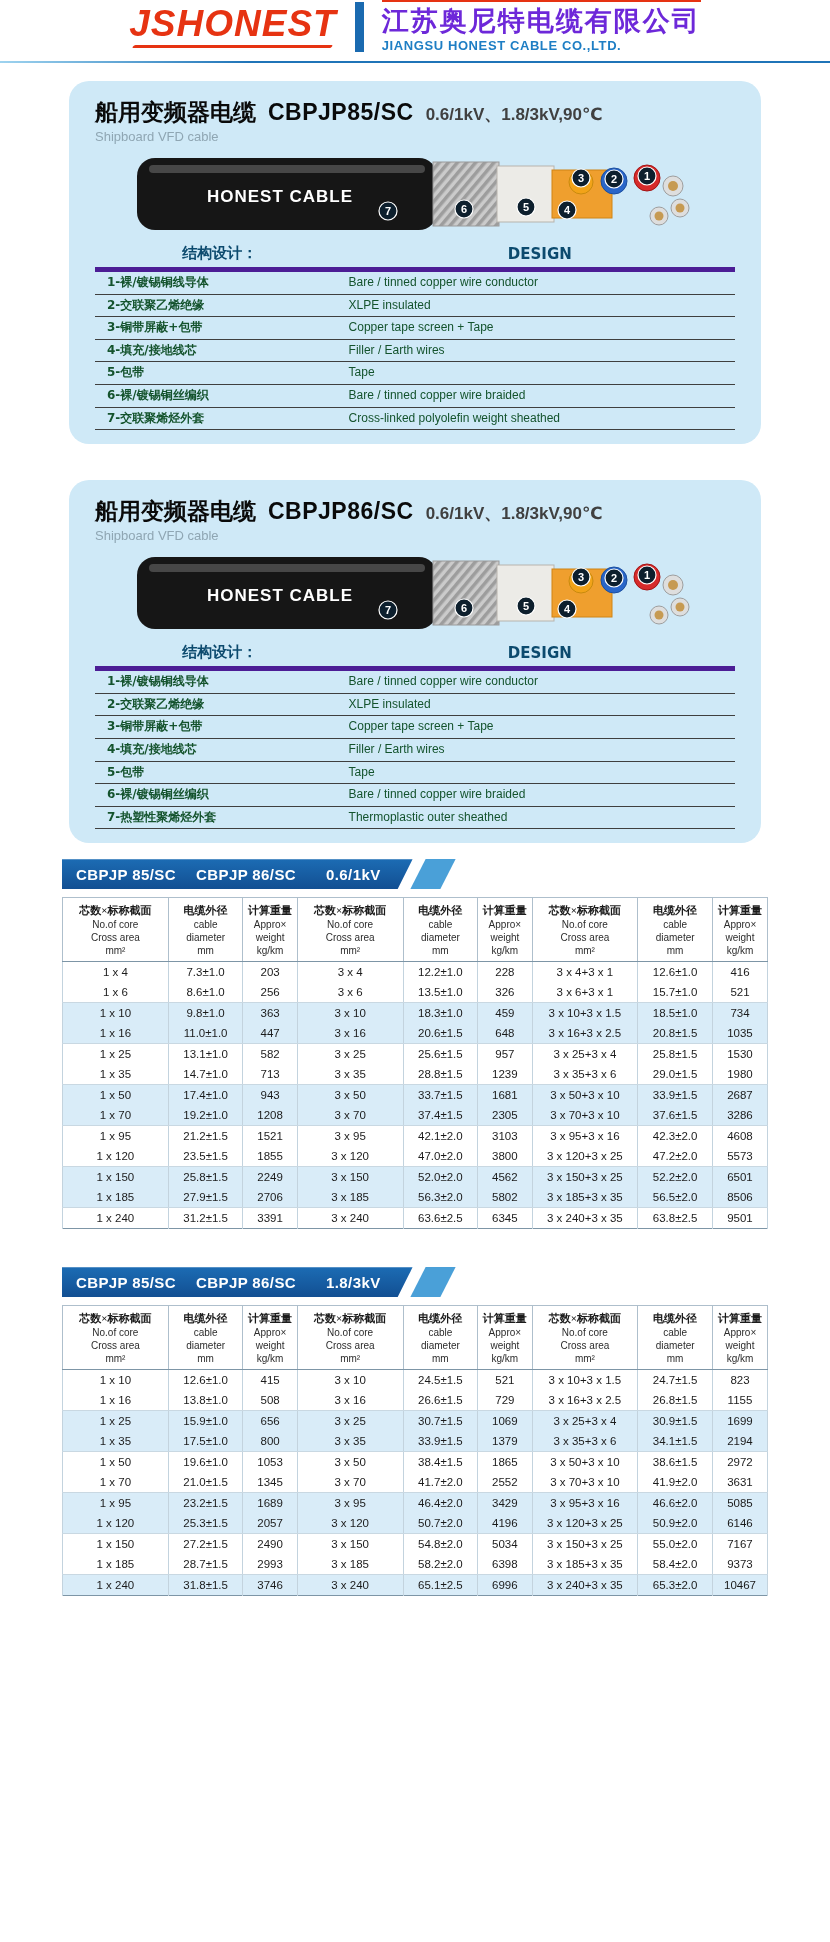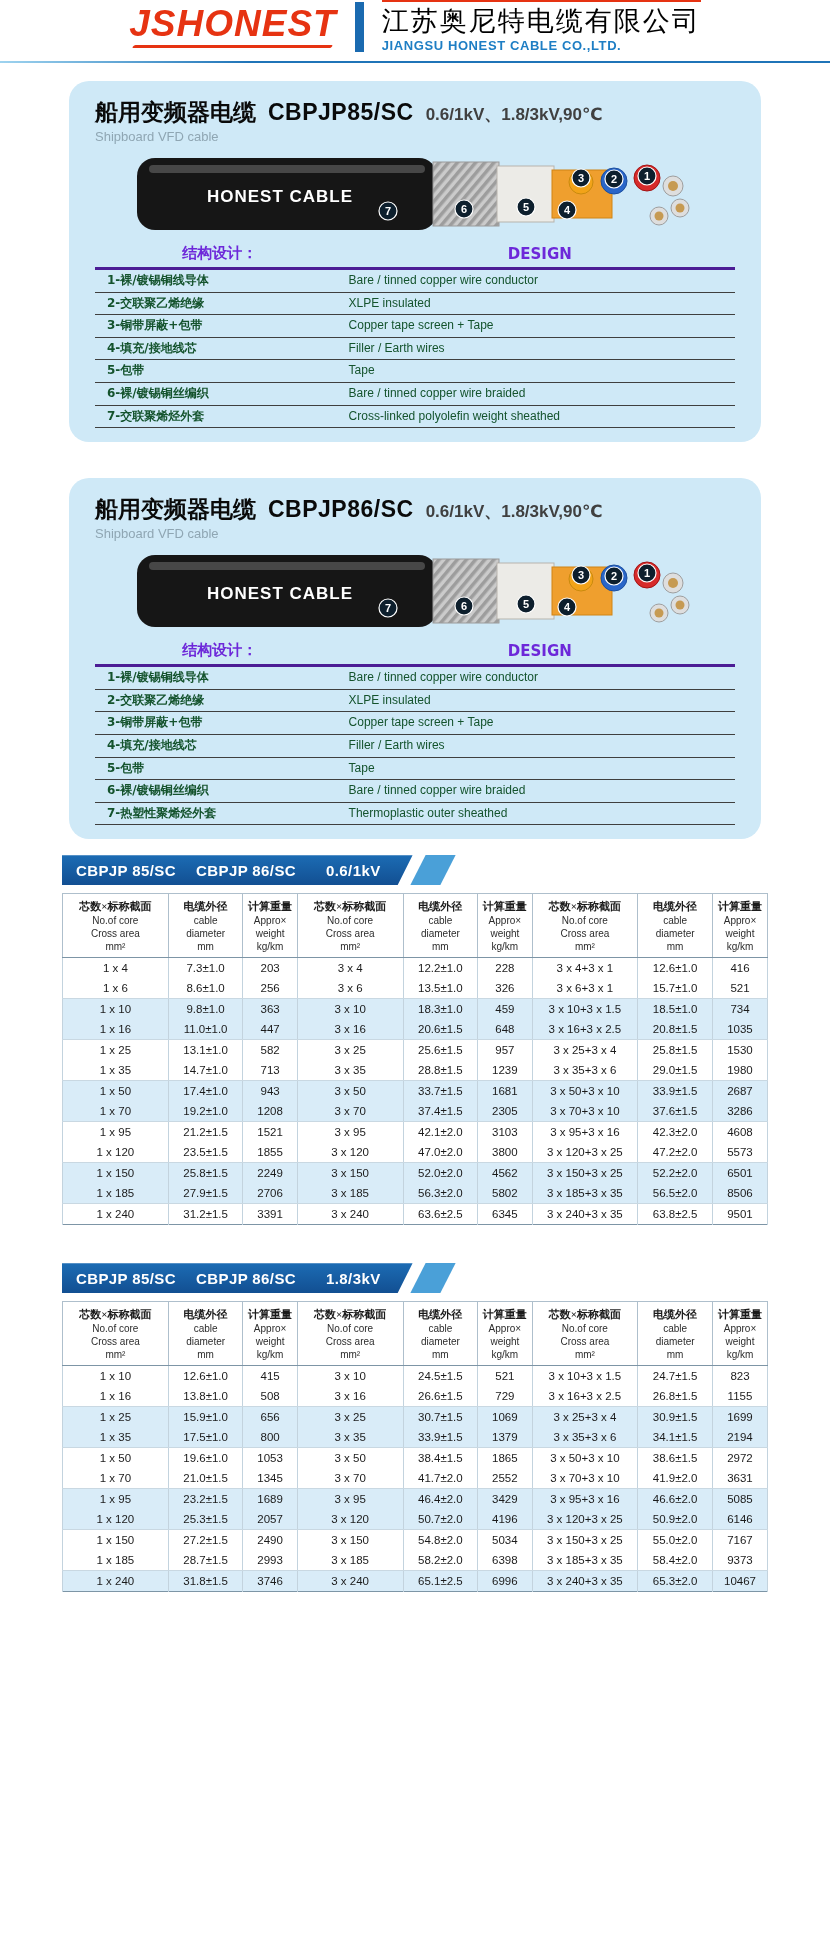--- a/index.html
+++ b/index.html
@@ -10,36 +10,36 @@
     overflow:hidden;
   }
 
   
   .page-header { display:flex; justify-content:center; align-items:center; gap:18px; padding:0 0 8px; }
   .logo-block { text-align:center; }
   .logo-text { font-style:italic; font-weight:bold; font-size:37px; color:#e63312; letter-spacing:1px; line-height:1; }
   .logo-underline { height:3px; background:#e63312; margin:3px 4px 0; transform:skewX(-35deg); border-radius:2px; }
   .header-divider { width:9px; height:50px; background:#1a6ab0; }
   .company-topline { height:2px; background:#e63312; margin-bottom:3px; }
-  .company-cn { font-size:27px; font-weight:normal; color:#000000; letter-spacing:2px; line-height:1.15; font-family:"DejaVu Sans","Liberation Sans",sans-serif; }
+  .company-cn { font-size:27px; font-weight:bold; color:#6d28d9; letter-spacing:2px; line-height:1.15; font-family:"DejaVu Sans","Liberation Sans",sans-serif; }
   .company-en { font-size:13px; font-weight:bold; color:#1e7ec4; letter-spacing:0.6px; margin-top:2px; }
   .header-rule { height:2px; background:linear-gradient(90deg,#9ed3ef,#1f74b8 30%,#1f74b8); }
 
   
   .card { width:692px; margin:18px auto 0; background:#cfe9f7; border-radius:20px; padding:16px 26px 14px; }
   .card.second { margin-top:36px; }
   .card-title { display:flex; align-items:baseline; gap:12px; white-space:nowrap; }
   .title-cn { font-size:23px; font-weight:bold; color:#0a0a0a; font-family:"DejaVu Sans","Liberation Sans",sans-serif; }
   .title-model { font-size:23px; font-weight:bold; color:#0a0a0a; letter-spacing:0.5px; }
   .title-rating { font-size:17px; font-weight:bold; color:#404040; }
   .card-subtitle { font-size:13px; color:#8fa6b3; margin-top:1px; }
   .cable-figure { display:block; margin:8px auto 4px; }
 
   .design-table { width:100%; border-collapse:collapse; margin-top:4px; }
-  .design-table th { font-size:15px; font-weight:bold; color:#6d28d9; text-align:center; padding:4px 2px; border-bottom:3px solid #4c1d95; font-family:"DejaVu Sans","Liberation Sans",sans-serif; }
+  .design-table th { font-size:15px; font-weight:bold; color:#0c4a6e; text-align:center; padding:4px 2px; border-bottom:5px solid #4c1d95; font-family:"DejaVu Sans","Liberation Sans",sans-serif; }
   .design-table td { font-size:12px; color:#14532d; padding:3px 4px; border-bottom:1px solid #3f3f3f; line-height:1.3; }
   .design-table td.d-cn { width:39%; font-weight:bold; padding-left:12px; font-family:"DejaVu Sans","Liberation Sans",sans-serif; }
 
   
   .spec-section { width:706px; margin:0 auto; }
   .spec-band { position:relative; height:30px; margin:16px 0 0; }
   .spec-band.second { margin-top:38px; }
   .band-bar {
     position:absolute; left:0; top:0; height:30px; min-width:346px;
     background:linear-gradient(180deg,#1c6cb4,#124f92);

